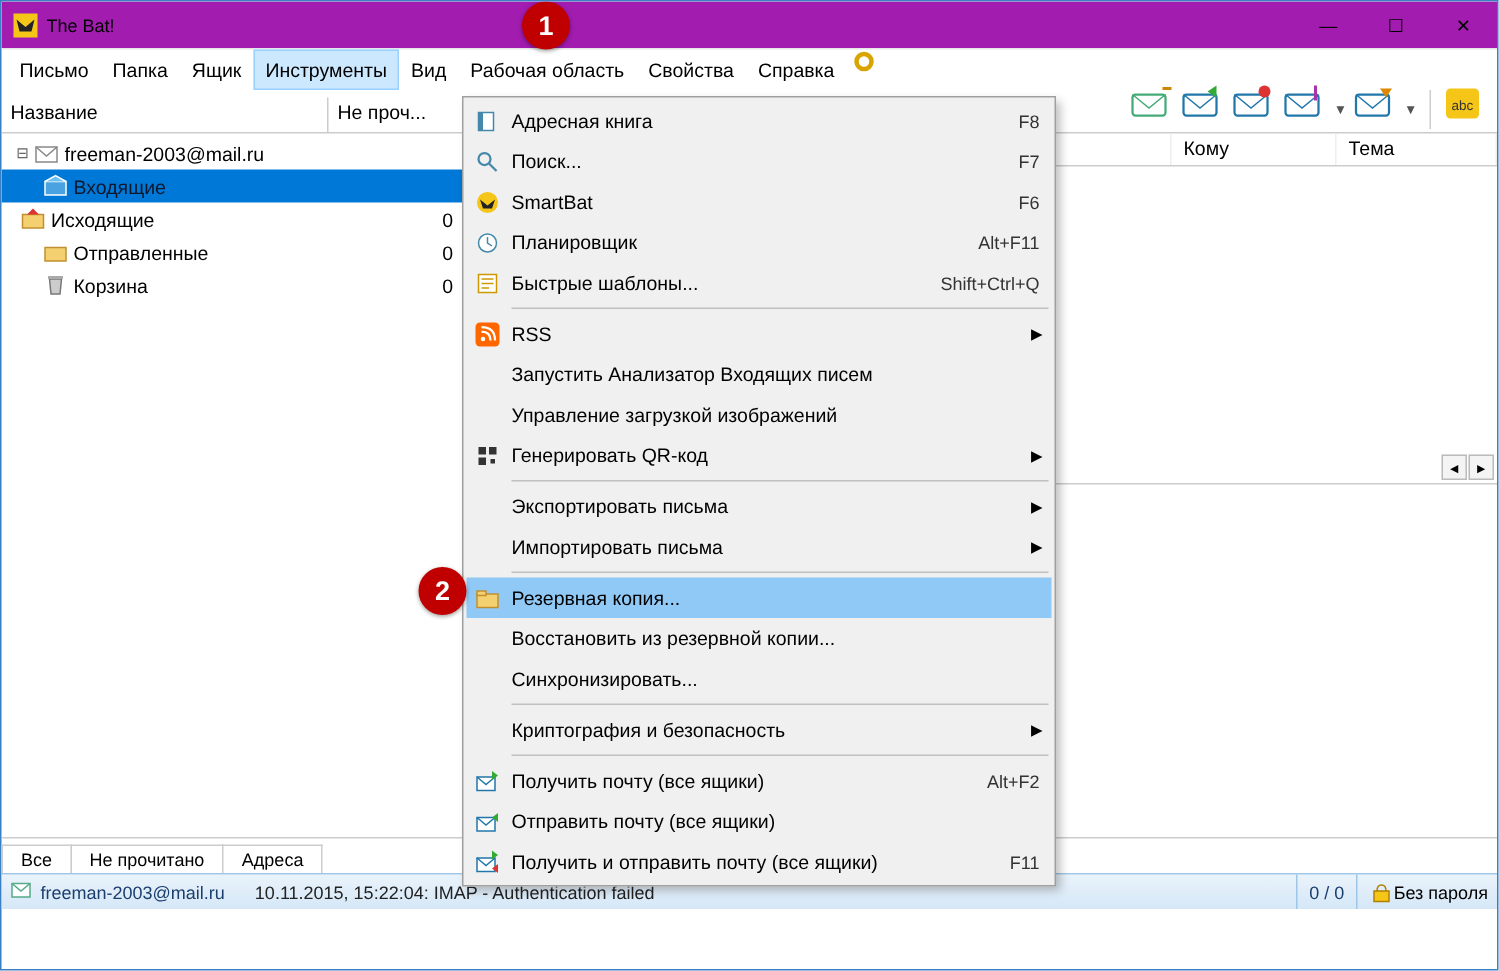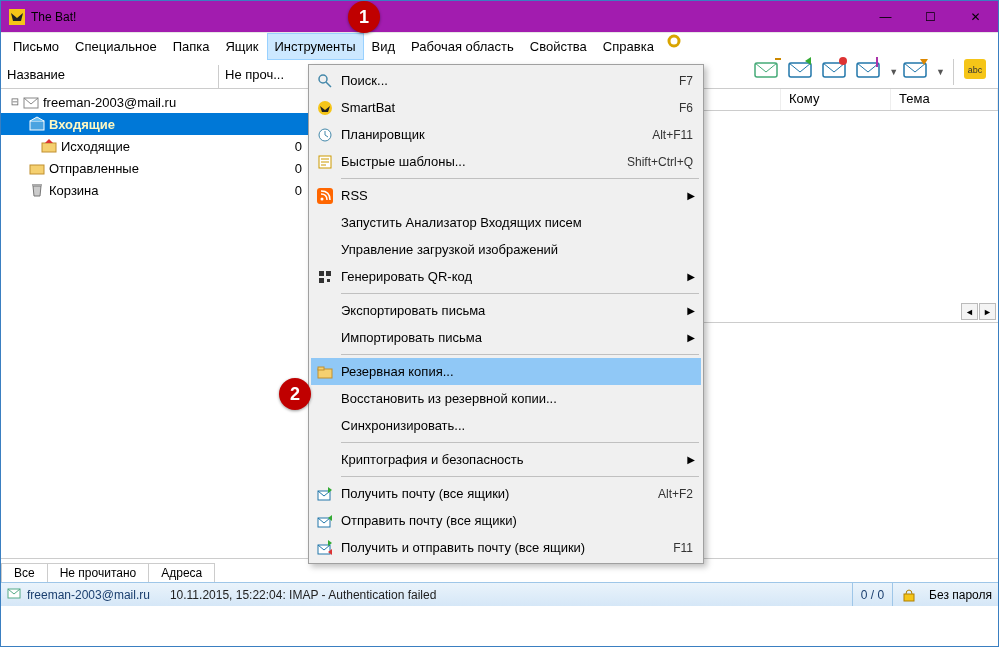--- a/index.html
+++ b/index.html
@@ -22,21 +22,21 @@
 
 .panes-header { display: flex; height: 24px; border-bottom: 1px solid #ccc; }
 .panes-header .col { border-right: 1px solid #ccc; padding: 2px 6px; font-size: 13px; }
 .col-name { width: 218px; }
 .col-unread { width: 92px; }
 
 
 .content { display: flex; height: calc(100% - 31px - 33px - 40px - 24px - 24px - 24px); }
 .sidebar { width: 310px; border-right: 1px solid #ccc; padding-top: 2px; font-size: 13px; }
 .tree-row { display: flex; align-items: center; height: 22px; padding-left: 8px; }
-.tree-row.selected { background: #0078d7; color: #fef9c3; font-weight: bold; }
+.tree-row.selected { background: #0078d7; color: #0f172a; }
 .tree-toggle { width: 12px; height: 12px; margin-right: 2px; text-align:center; font-size:10px; color:#666; }
 .folder-icon { width: 16px; height: 16px; margin-right: 4px; }
 .tree-count { margin-left: auto; margin-right: 8px; }
 .tree-row .label { flex: 1; white-space: nowrap; overflow: hidden; }
 
 .right-area { flex: 1; display: flex; flex-direction: column; }
 .list-header { height: 22px; display: flex; border-bottom: 1px solid #ccc; }
 .list-header .hcol { padding: 2px 8px; font-size: 13px; border-right: 1px solid #eee; }
 .list-body { flex: 1; border-bottom: 1px solid #ccc; position: relative; }
 .info-tabs { height: 24px; display: flex; align-items: flex-end; padding-left:4px; font-size:12px; }
@@ -45,21 +45,21 @@
 .info-body { flex:1; }
 
 .bottom-tabs { height: 24px; display:flex; align-items:flex-end; border-top:1px solid #ccc; padding-left:0; font-size:12px; }
 .bottom-tabs .btab { padding:2px 12px; border:1px solid #ccc; border-bottom:none; background:#fff; margin-right:-1px; }
 
 .statusbar { height: 24px; background: linear-gradient(#eaf3fb,#d5e7f7); border-top:1px solid #9ec6e8; display:flex; align-items:center; font-size:12px; padding:0 6px; }
 .statusbar .sb-seg { display:flex; align-items:center; height:100%; }
 .statusbar .acct { color:#1a3e6e; padding-right:12px; }
 .statusbar .msg { padding-left:8px; flex:1; color:#222; }
 .statusbar .counts { padding:0 8px; border-left:1px solid #9ec6e8; color:#1a3e6e; }
-.statusbar .pw { padding-left:8px; border-left:1px solid #9ec6e8; display:flex; align-items:center; gap:12px; }
+.statusbar .pw { padding-left:8px; border-left:1px solid #9ec6e8; display:flex; align-items:center; gap:0; }
 
 
 .dropdown { position:absolute; top:63px; left:307px; width:396px; background:#f0f0f0; border:1px solid #a0a0a0; box-shadow:3px 3px 6px rgba(0,0,0,0.25); z-index:10; padding:2px; }
 .dd-item { display:flex; align-items:center; height:27px; font-size:13px; position:relative; padding-left:30px; padding-right:8px; }
 .dd-item.highlighted { background:#90c8f6; }
 .dd-item .dd-icon { position:absolute; left:5px; width:18px; height:18px; display:flex; align-items:center; justify-content:center; }
 .dd-item .dd-label { flex:1; white-space:nowrap; }
 .dd-item .dd-shortcut { color:#333; font-size:12px; padding-left:12px; }
 .dd-item .arrow { position:absolute; right:6px; font-size:10px; }
 .dd-sep { height:1px; background:#c0c0c0; margin:3px 2px 3px 30px; }
@@ -94,21 +94,20 @@
     <span class="title">The Bat!</span>
     <div class="win-controls">
       <div class="win-btn">—</div>
       <div class="win-btn">☐</div>
       <div class="win-btn">✕</div>
     </div>
   </div>
 
   <div class="menubar">
     <div class="menu-item">Письмо</div>
-    <div class="menu-item">Специальное</div>
     <div class="menu-item">Папка</div>
     <div class="menu-item">Ящик</div>
     <div class="menu-item open">Инструменты</div>
     <div class="menu-item">Вид</div>
     <div class="menu-item">Рабочая область</div>
     <div class="menu-item">Свойства</div>
     <div class="menu-item">Справка</div>
     <span class="gear">
       <svg width="16" height="16">
           <circle cx="8" cy="8" r="5" fill="none" stroke="#d9a400" stroke-width="3"></circle>
@@ -170,21 +169,21 @@
         <span class="label">freeman-2003@mail.ru</span>
       </div>
       <div class="tree-row selected" style="padding-left:28px;">
         <span class="folder-icon"><svg width="16" height="16">
               <rect x="1" y="5" width="14" height="9" fill="#4aa3e0" stroke="#fff"></rect>
               <path d="M1 5 L8 1 L15 5" fill="#6cbff0" stroke="#fff"></path>
             </svg></span>
         <span class="label">Входящие</span>
         <span class="tree-count"></span>
       </div>
-      <div class="tree-row" style="padding-left:40px;">
+      <div class="tree-row" style="padding-left:13px;">
         <span class="folder-icon"><svg width="16" height="16">
               <rect x="1" y="5" width="14" height="9" fill="#f5d070" stroke="#c09030"></rect>
               <path d="M8 1 L12 5 L4 5 Z" fill="#d33"></path>
             </svg></span>
         <span class="label">Исходящие</span>
         <span class="tree-count">0</span>
       </div>
       <div class="tree-row" style="padding-left:28px;">
         <span class="folder-icon"><svg width="16" height="16">
               <rect x="1" y="5" width="14" height="9" fill="#f5d070" stroke="#c09030"></rect>
@@ -245,20 +244,30 @@
         </svg>
       <span>Без пароля</span>
     </span>
   </div>
 
   <div class="dropdown">
 
     <div class="dd-item">
       <span class="dd-icon">
           <svg width="16" height="16">
+            <rect x="2" y="2" width="10" height="12" fill="#fff" stroke="#48a"></rect>
+            <rect x="2" y="2" width="3" height="12" fill="#48a"></rect>
+          </svg>
+        </span>
+      <span class="dd-label">Адресная книга</span>
+      <span class="dd-shortcut">F8</span>
+    </div>
+    <div class="dd-item">
+      <span class="dd-icon">
+          <svg width="16" height="16">
             <circle cx="6" cy="6" r="4" fill="none" stroke="#48a" stroke-width="1.5"></circle>
             <line x1="9" y1="9" x2="14" y2="14" stroke="#48a" stroke-width="1.5"></line>
           </svg>
         </span>
       <span class="dd-label">Поиск...</span>
       <span class="dd-shortcut">F7</span>
     </div>
     <div class="dd-item">
       <span class="dd-icon">
           <svg width="16" height="16">

